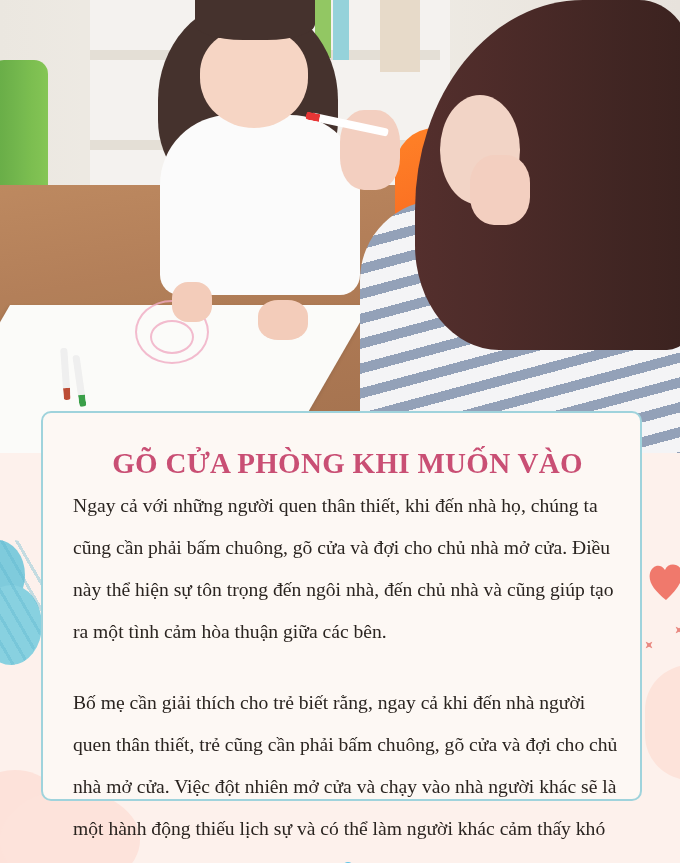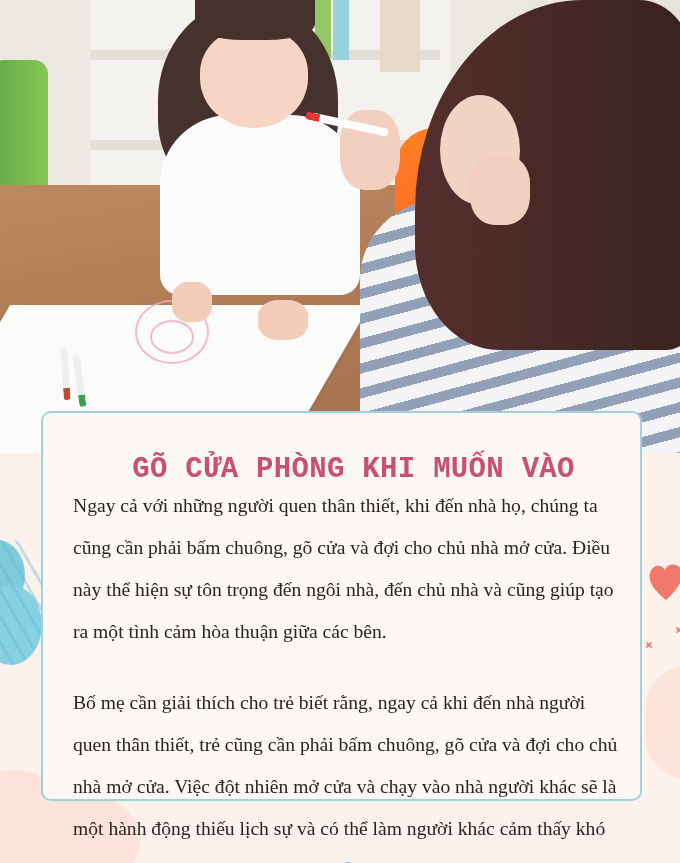--- a/index.html
+++ b/index.html
@@ -38,21 +38,21 @@
   .bg-cloud-blue .c2 { position:absolute; left:10px; top:45px; width:62px; height:80px; background:#88d1e0; border-radius:50%; }
   .bg-cloud-blue .stripe { position:absolute; left:0; top:0; width:72px; height:125px; background:repeating-linear-gradient(60deg,rgba(255,255,255,0) 0 10px,rgba(90,180,205,.35) 10px 13px); border-radius:40%; }
   .bg-cloud-pink { position:absolute; left:-40px; top:760px; width:230px; height:120px; }
   .bg-cloud-pink .p1 { position:absolute; left:40px; top:30px; width:140px; height:100px; background:#fde3db; border-radius:50%; }
   .bg-cloud-pink .p2 { position:absolute; left:0; top:10px; width:110px; height:110px; background:#fde2da; border-radius:50%; }
   .bg-cloud-pink-r { position:absolute; left:645px; top:665px; width:90px; height:115px; background:#fde3da; border-radius:45px; }
   .heart { position:absolute; left:648px; top:562px; width:36px; height:40px; }
   .sparkle { position:absolute; width:10px; height:10px; background:#e98880; transform:rotate(45deg); clip-path:polygon(50% 0,62% 38%,100% 50%,62% 62%,50% 100%,38% 62%,0 50%,38% 38%); }
 
   .card { position:absolute; left:41px; top:411px; width:597px; height:386px; background:#fdf8f4; border:2px solid #9fd3dc; border-radius:10px; }
-  .card-title { position:absolute; left:0; top:28px; width:100%; text-align:center; font-family:Liberation Mono, monospace; font-weight:bold; font-size:29px; letter-spacing:0.3px; color:#c94f74; margin:12px; }
+  .card-title { position:absolute; left:0; top:28px; width:100%; text-align:center; font-family:Liberation Serif, serif; font-weight:bold; font-size:29px; letter-spacing:0.3px; color:#c94f74; margin:6px; }
   .card-body { position:absolute; left:30px; top:72px; width:545px; font-family:"Liberation Serif", serif; font-size:19.6px; line-height:42px; color:#2a2420; }
   .card-body p { margin:0 0 29px 0; }
 
   .logo { position:absolute; left:322px; top:860px; width:62px; height:40px; }
   .logo-text { position:absolute; left:0; top:17px; font-family:"Liberation Sans", sans-serif; font-size:17px; color:#555; letter-spacing:-0.5px; }
 </style>
 </head>
 <body>
 
 <div class="photo">

